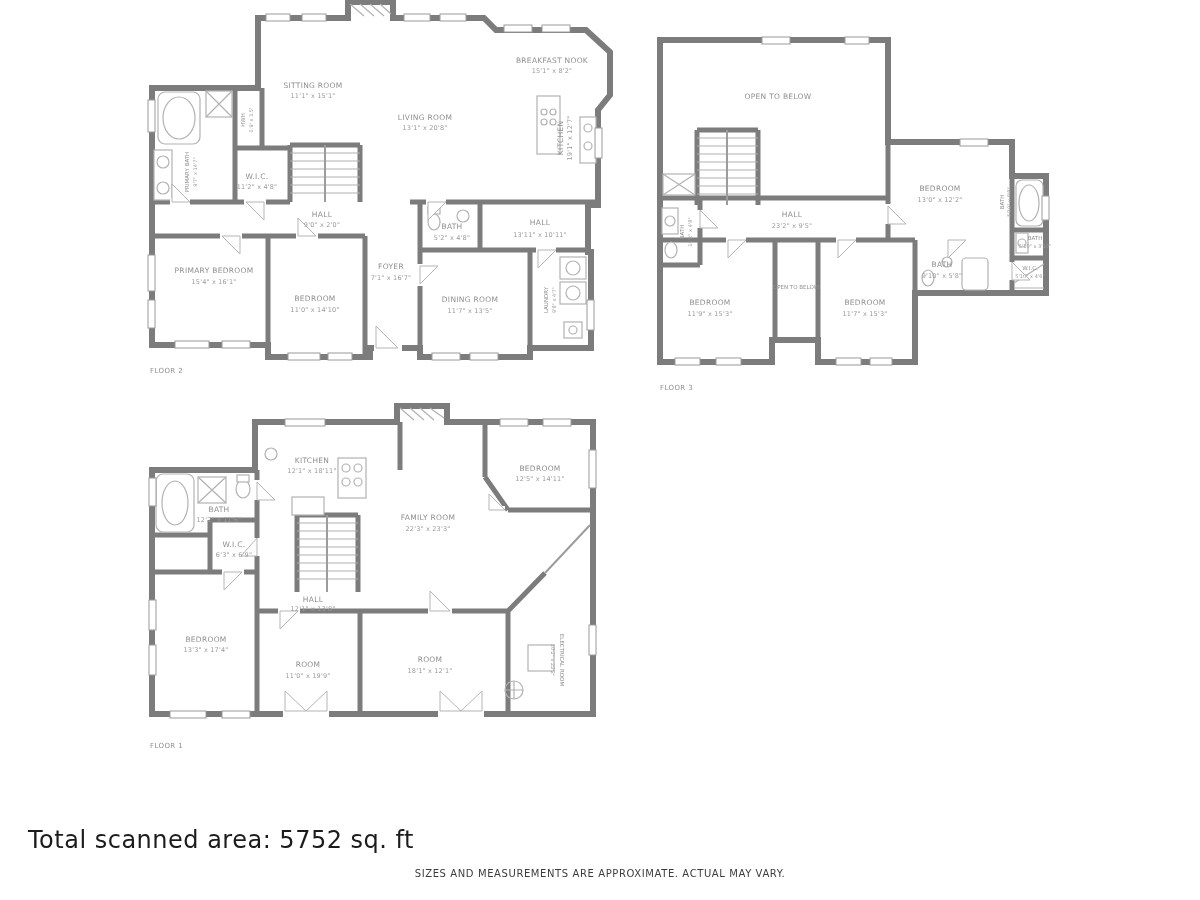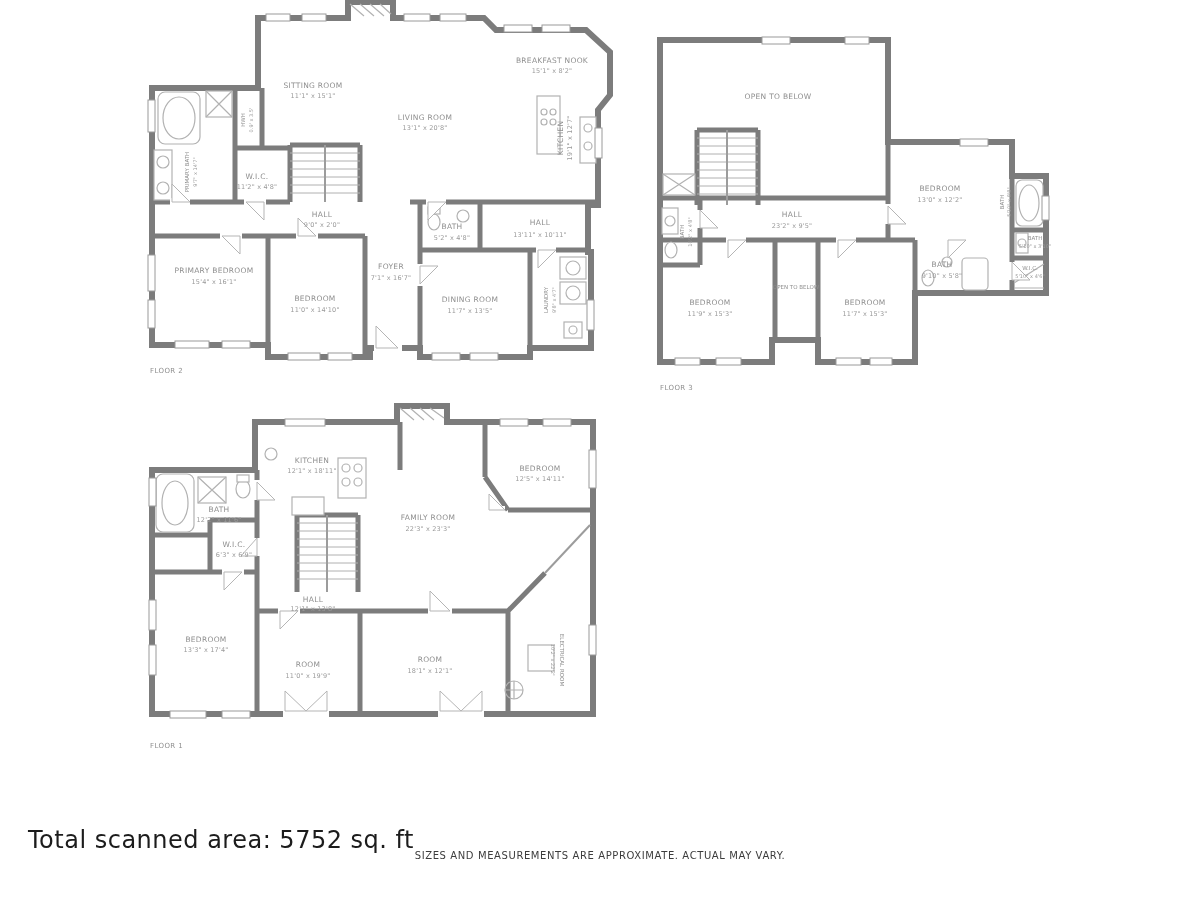--- a/index.html
+++ b/index.html
@@ -15,21 +15,21 @@
   .win{fill:#ffffff;stroke:#9a9a9a;stroke-width:1;}
   .door{fill:#ffffff;stroke:#b5b5b5;stroke-width:1;}
   .gap{fill:#ffffff;stroke:none;}
   .rlabel{fill:#8f8f8f;font-size:7.5px;letter-spacing:.3px;text-anchor:middle;}
   .rdims{fill:#9a9a9a;font-size:6.5px;letter-spacing:.2px;text-anchor:middle;}
   .rsmall{fill:#8f8f8f;font-size:5.5px;text-anchor:middle;}
   .rsmalld{fill:#9a9a9a;font-size:5px;text-anchor:middle;}
   .flabel{fill:#8f8f8f;font-size:7px;letter-spacing:.4px;}
   .footer-total{position:absolute;left:0;top:826px;width:100%;text-align:left;
     font-size:24px;color:#1c1c1c;letter-spacing:.5px;padding-left:28px;}
-  .footer-disc{position:absolute;left:0;top:850px;width:100%;text-align:center;
+  .footer-disc{position:absolute;left:0;top:868px;width:100%;text-align:center;
     font-size:10px;color:#3c3c3c;letter-spacing:.6px;}
 </style>
 </head>
 <body>
 
 <div id="canvas">
 
 <svg width="1200" height="900" viewBox="0 0 1200 900">
 
   <g>

